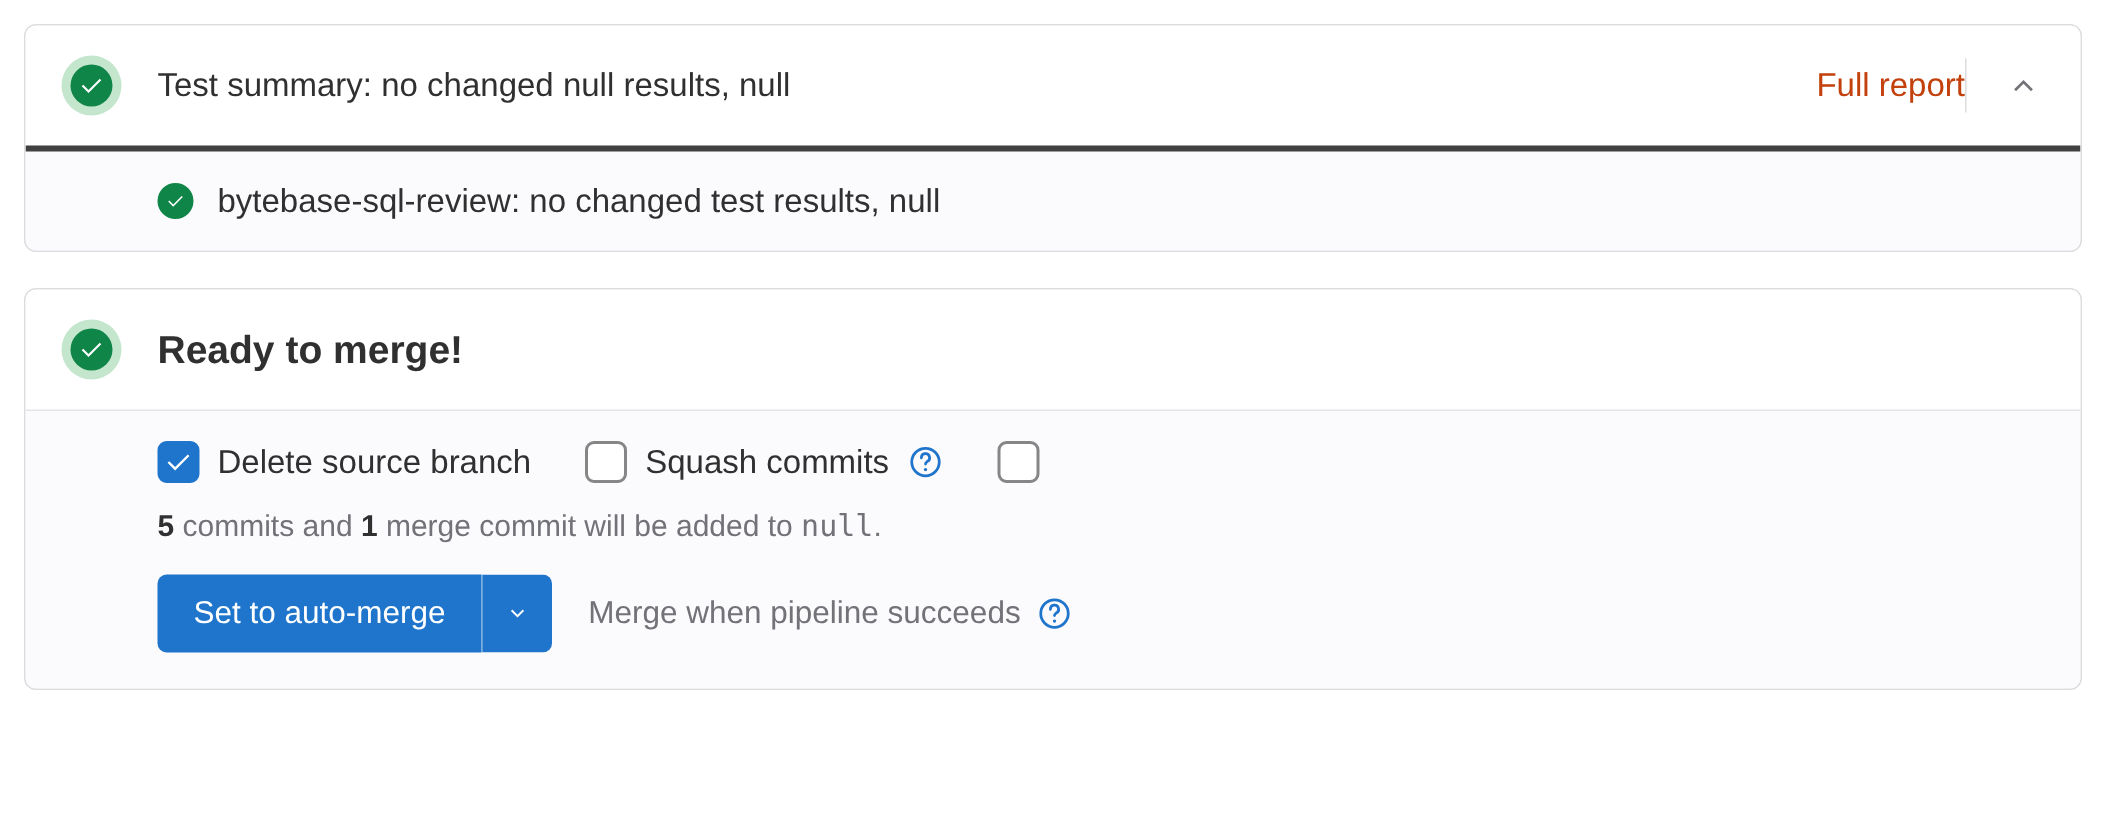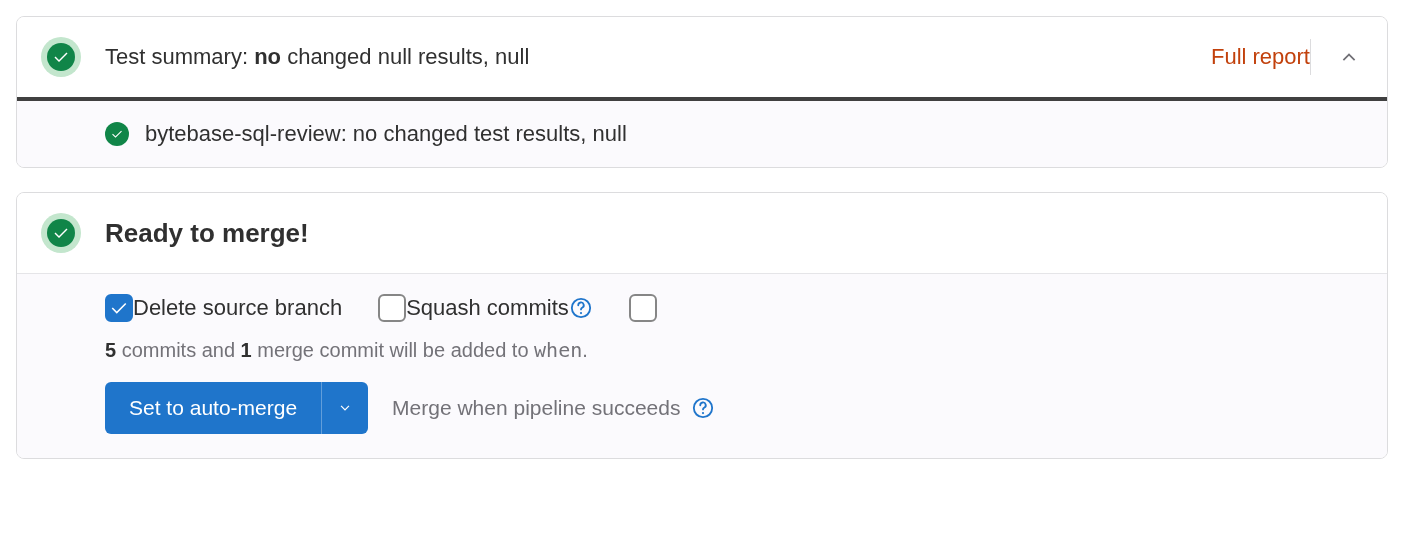--- a/index.html
+++ b/index.html
@@ -47,21 +47,21 @@
     }
     .check-svg {
       fill: #fff;
     }
     .summary-text {
       flex: 1;
       font-size: 22px;
       color: #303030;
     }
     .summary-text .bold {
-      font-weight: 700;
+      font-weight: 400;
       margin-top: 14px;
     }
     .link {
       color: #c2410c;
       font-size: 22px;
       text-decoration: none;
       cursor: pointer;
       margin-right: 0;
     }
     .divider-v {
@@ -110,20 +110,21 @@
     }
     .checkbox-row {
       display: flex;
       align-items: center;
       gap: 36px;
       margin-bottom: 16px;
     }
     .checkbox-group {
       display: flex;
       align-items: center;
+      gap: 12px;
     }
     .checkbox {
       width: 28px;
       height: 28px;
       border: 2px solid #868686;
       border-radius: 6px;
       cursor: pointer;
       display: flex;
       align-items: center;
       justify-content: center;
@@ -263,21 +264,21 @@
               <path d="M9 9a3 3 0 1 1 4.2 2.7c-.8.5-1.2 1-1.2 1.8" stroke="#1f75cb" stroke-width="2" fill="none" stroke-linecap="round"></path>
               <circle cx="12" cy="17.5" r="1.2" fill="#1f75cb"></circle>
             </svg>
         </span>
       </div>
       <div class="checkbox-group">
         <div class="checkbox"></div>
       </div>
     </div>
     <div class="commits-info">
-      <span class="bold">5</span><span> commits and </span><span class="bold">1</span><span> merge commit will be added to </span><span class="mono">when</span><span>.</span>
+      <span class="bold">5</span><span> commits and </span><span class="bold">1</span><span> merge commit will be added to </span><span class="mono">null</span><span>.</span>
     </div>
     <div class="action-row">
       <div class="btn-group">
         <button class="btn-primary">Set to auto-merge</button>
         <button class="btn-dropdown">
           <svg width="14" height="14" viewBox="0 0 16 16">
               <path d="M8 11L3 6l1-1 4 4 4-4 1 1z" fill="#fff"></path>
             </svg>
         </button>
       </div>

